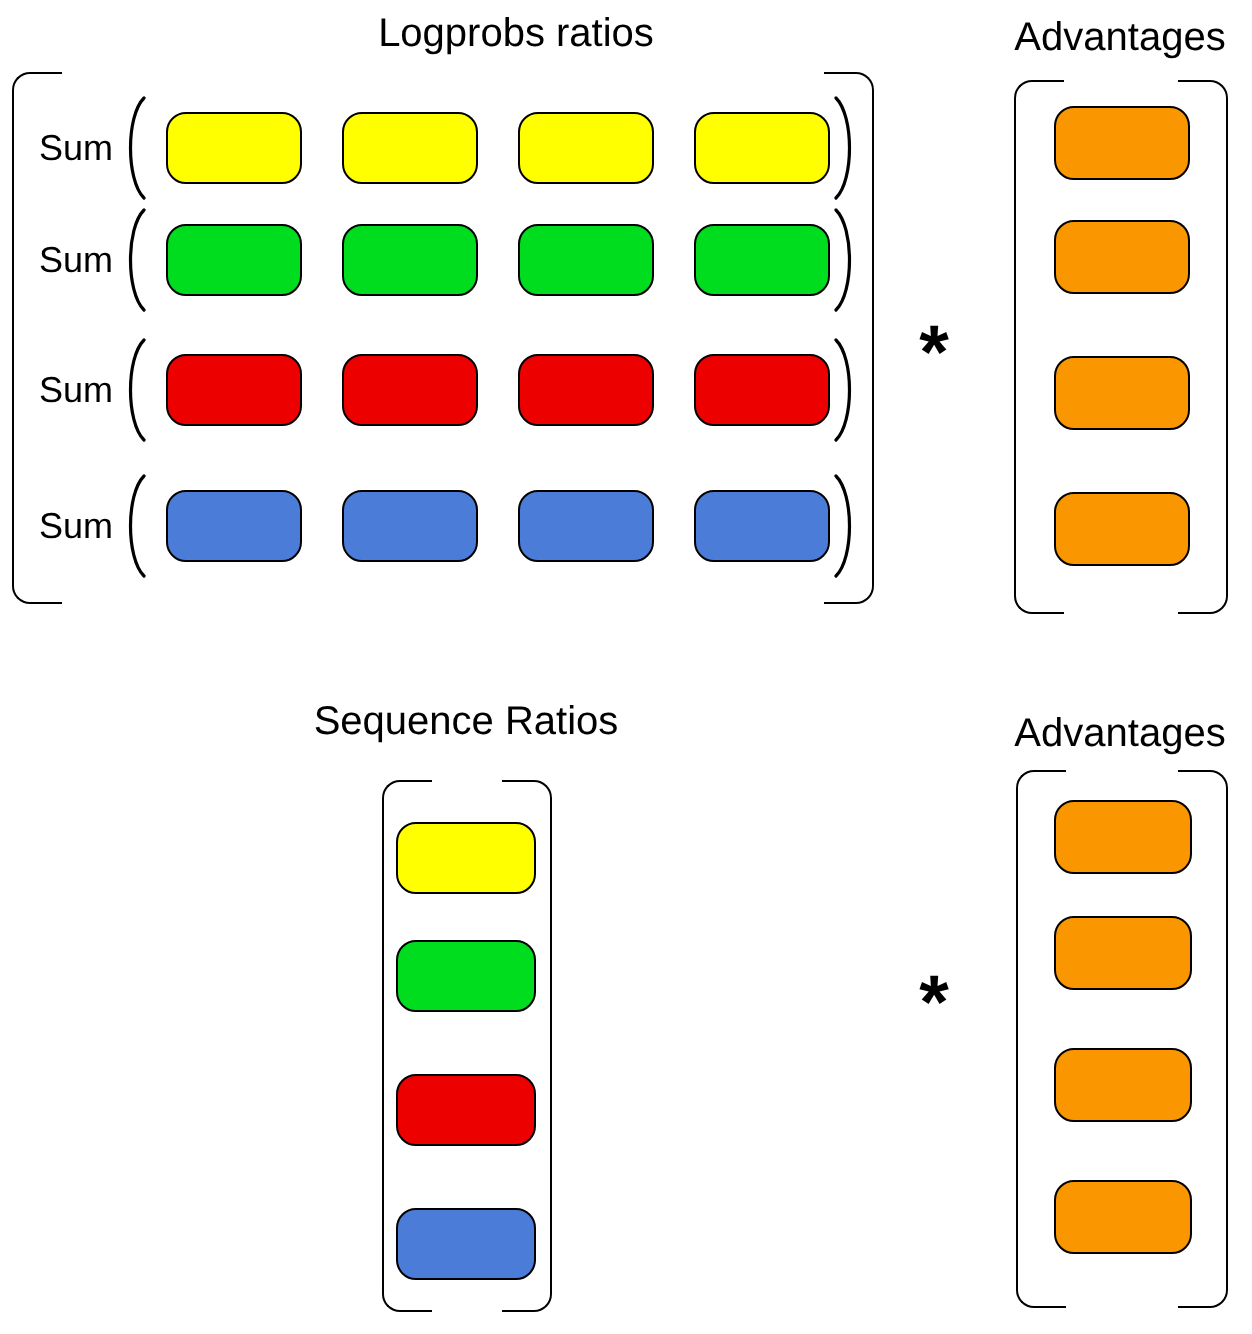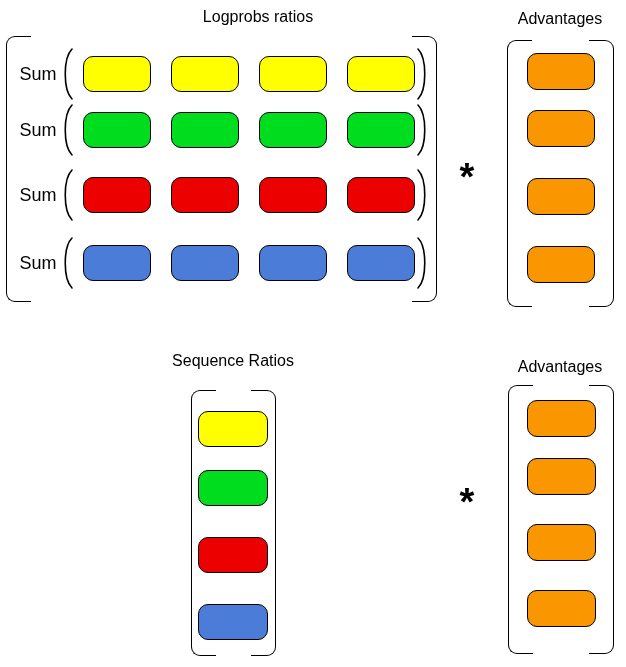--- a/index.html
+++ b/index.html
@@ -2,21 +2,21 @@
 <html><head>
 <meta charset="utf-8">
 <style>
   html,body{margin:0;padding:0;background:#fff;}
   .canvas{
     position:relative;width:626px;height:667px;overflow:hidden;
     background:#fff;color:#000;
     font-family:"Liberation Sans", sans-serif;
   }
   .title{
-    position:absolute;font-size:16px;line-height:20px;white-space:nowrap;
+    position:absolute;font-size:20px;line-height:20px;white-space:nowrap;
     transform:translateX(-50%);
   }
   .matrix{position:absolute;}
   
   .sq{position:absolute;top:0;bottom:0;width:24px;}
   .sq.l{left:0;border-left:1.6px solid #000;border-top:1.6px solid #000;
         border-bottom:1.6px solid #000;border-radius:9px 0 0 9px;}
   .sq.r{right:0;border-right:1.6px solid #000;border-top:1.6px solid #000;
         border-bottom:1.6px solid #000;border-radius:0 9px 9px 0;}
   .rows{position:absolute;inset:0;}

